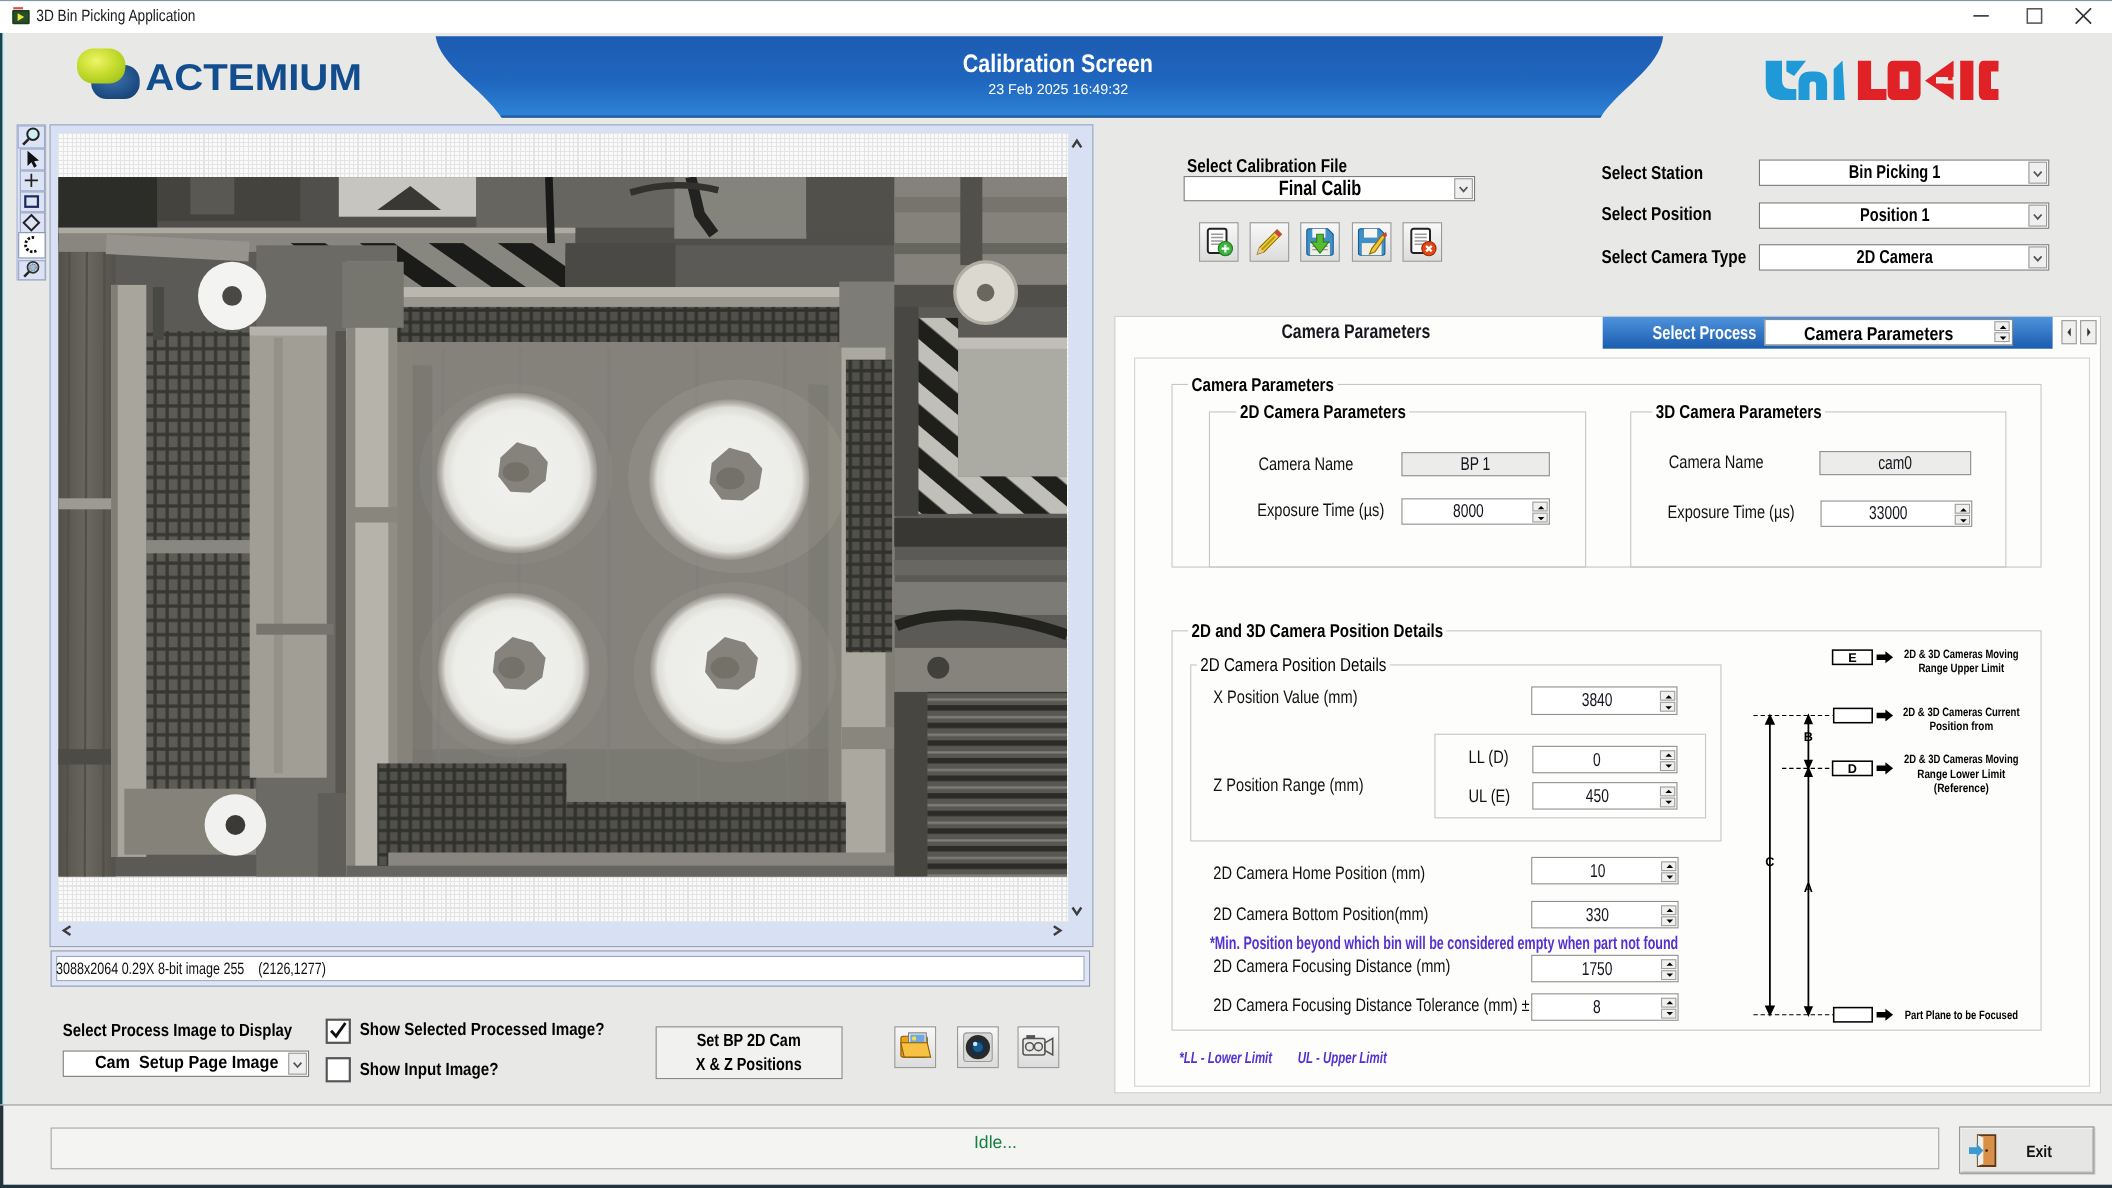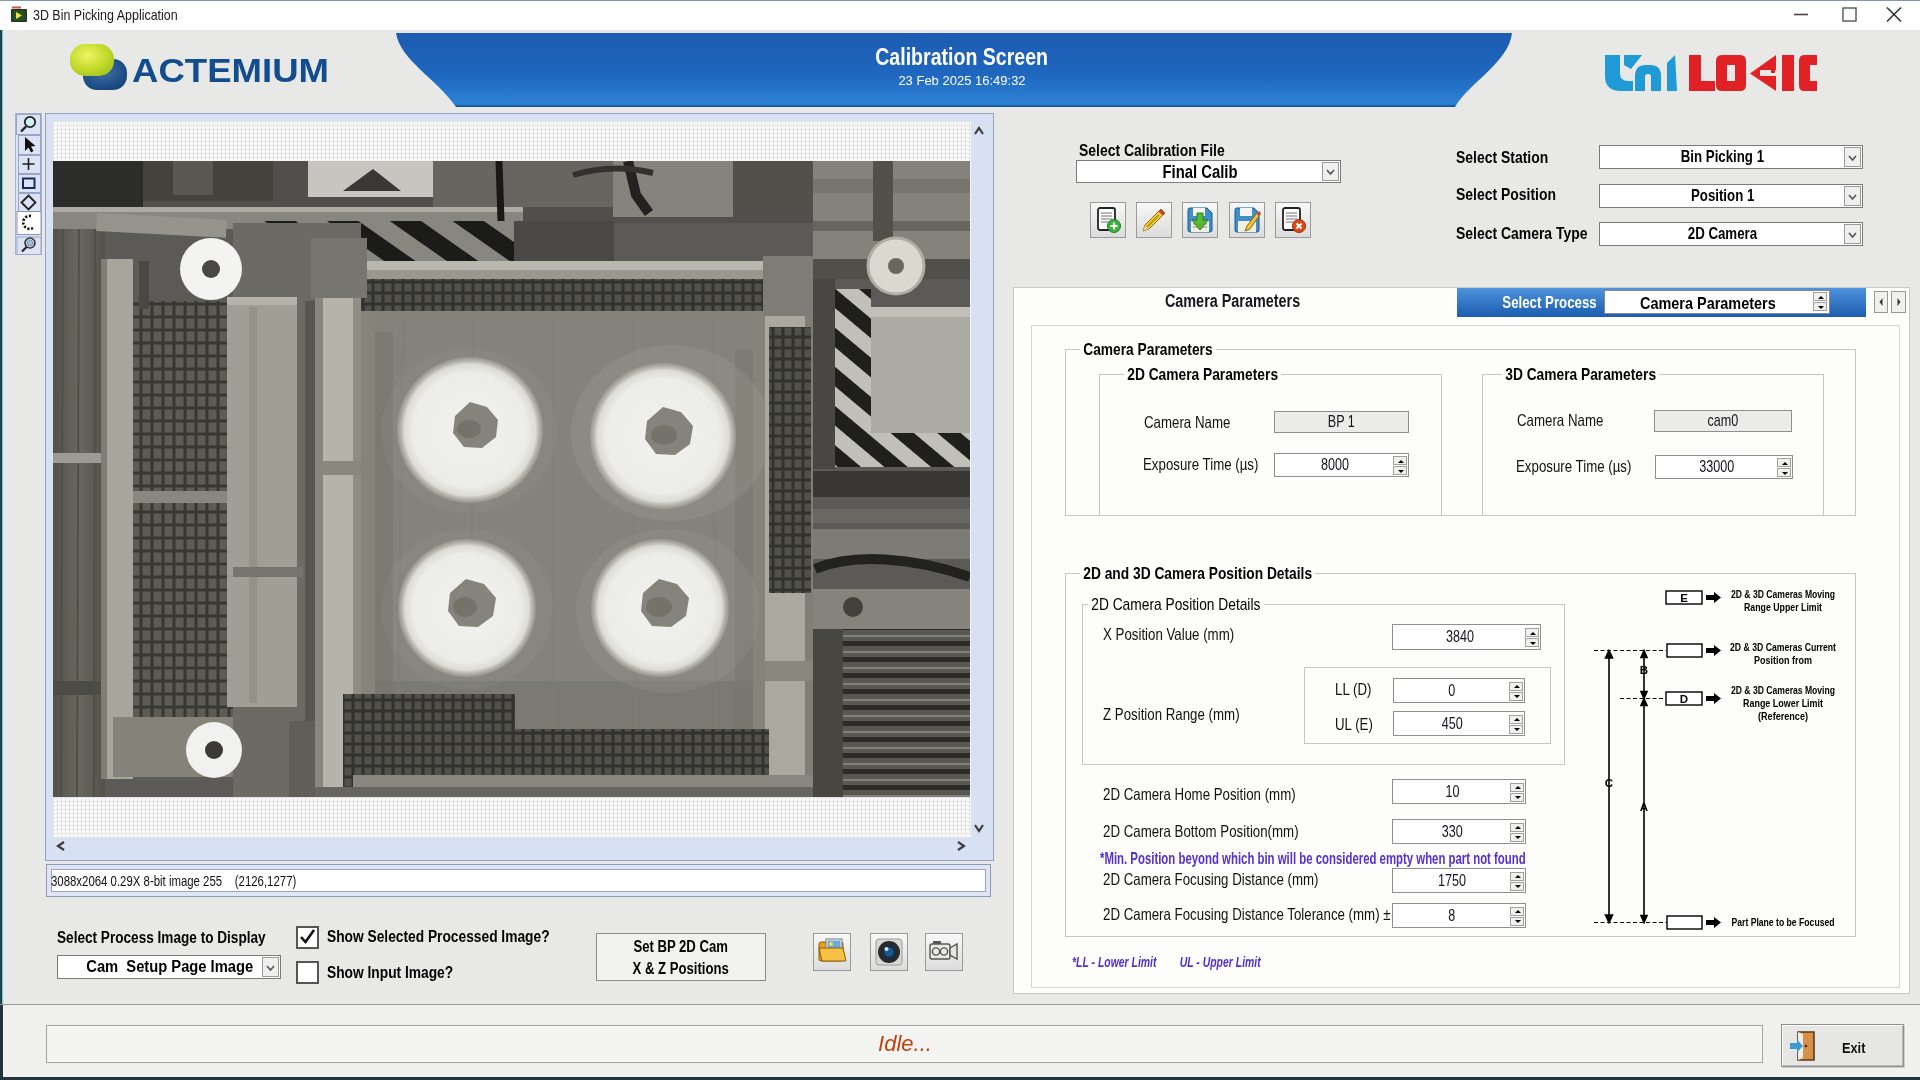--- a/index.html
+++ b/index.html
@@ -53,21 +53,21 @@
   .purple { color:#5330cf; }
   
   .spin { position:absolute; right:1px; top:2px; width:14px; height:19px; }
   .spin .up, .spin .dn { position:absolute; left:0; width:14px; height:9px; background:#f0f0ee; border:1px solid #a0a0a0; }
   .spin .up { top:0; } .spin .dn { bottom:0; }
   .spin .up:after, .spin .dn:after { content:""; position:absolute; left:3.5px; border-left:3.5px solid transparent; border-right:3.5px solid transparent; }
   .spin .up:after { top:2.5px; border-bottom:3.5px solid #000; }
   .spin .dn:after { top:2.5px; border-top:3.5px solid #000; }
   
   #idlebar { left:46px; top:1025px; width:1717px; height:38px; background:#f4f4f2; border:1px solid #a5a5a3; }
-  #idletxt { left:0; top:1031px; width:1810px; text-align:center; font-size:22px; font-style:italic; color:#c2410c; }
+  #idletxt { left:0; top:1031px; width:1810px; text-align:center; font-size:16px; color:#15803d; }
   #exitbtn { left:1781px; top:1024px; width:123px; height:43px; background:#e6e6e4; border:1px solid #8f8f8d;
              box-shadow:inset 1px 1px 0 #fbfbfb, inset -1px -1px 0 #b8b8b6, 1px 1px 0 #cfcfcd; }
   #exittxt { left:1842px; top:1039px; font-size:15px; font-weight:bold; color:#111; transform:scaleX(0.85); transform-origin:0 50%; }
 </style>
 </head>
 <body>
 
 <div class="abs" id="titlebar"></div>
 <svg class="abs" style="left:11px;top:6px" width="17" height="18" viewBox="0 0 17 18">
   <rect x="0" y="3" width="16" height="13" rx="1" fill="#1c3b1c"></rect>
@@ -541,21 +541,21 @@
       <div class="up"></div>
       <div class="dn"></div>
     </div>
   </div>
 
 <div class="grp" style="left:1065px;top:573px;width:791px;height:364px;"></div>
 <div class="grplbl" style="left:1080px;top:564px;">2D and 3D Camera Position Details</div>
 <div class="grp" style="left:1082px;top:604px;width:483px;height:161px;"></div>
 <div class="grplbl" style="left:1088px;top:595px;font-weight:normal;">2D Camera Position Details</div>
 <div class="flbl" style="left:1103px;top:625px;">X Position Value (mm)</div>
-<div class="num" style="left:1392px;top:624px;width:149px;height:26px;">
+<div class="num" style="left:1392px;top:624px;width:133px;height:26px;">
     <div class="numtxt">
       <span>3840</span>
     </div>
     <div class="spin" style="top:3px;">
       <div class="up"></div>
       <div class="dn"></div>
     </div>
   </div>
 <div class="grp" style="left:1304px;top:667px;width:247px;height:77px;"></div>
 <div class="flbl" style="left:1335px;top:680px;">LL (D)</div>

